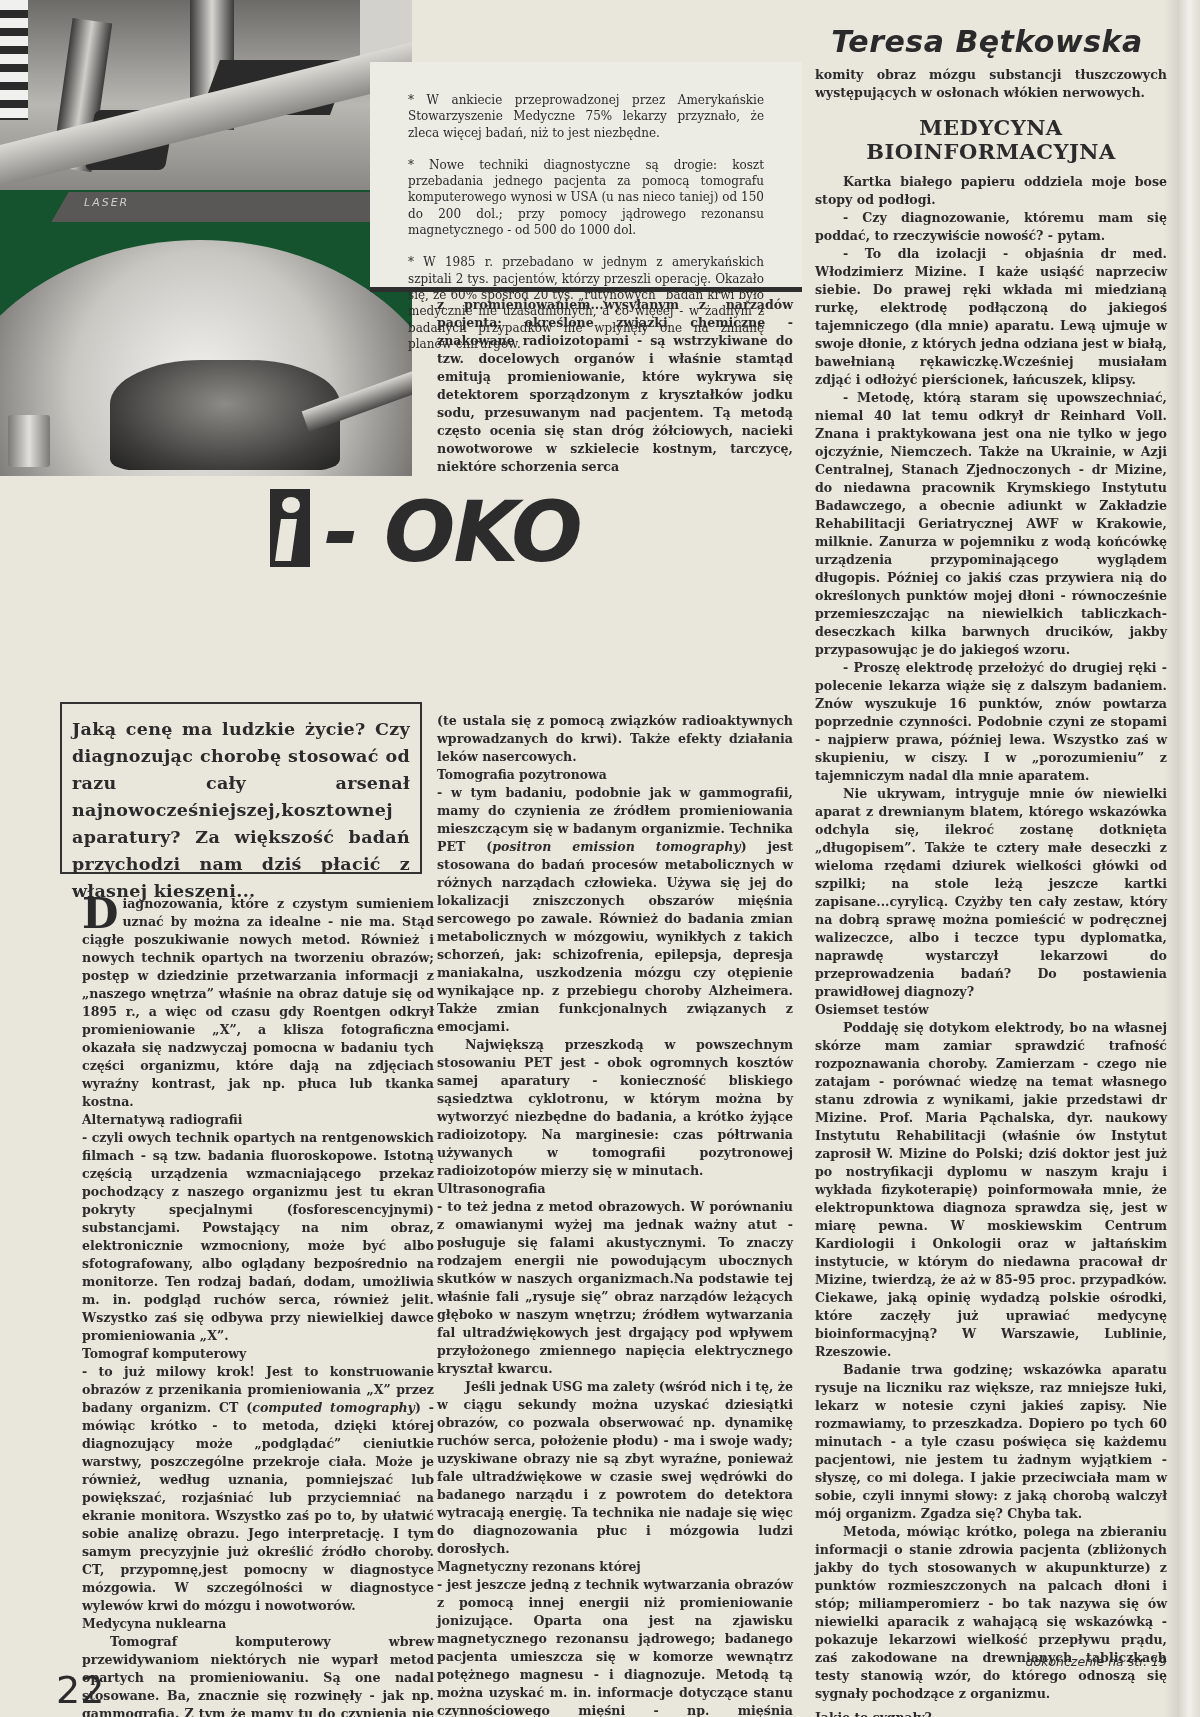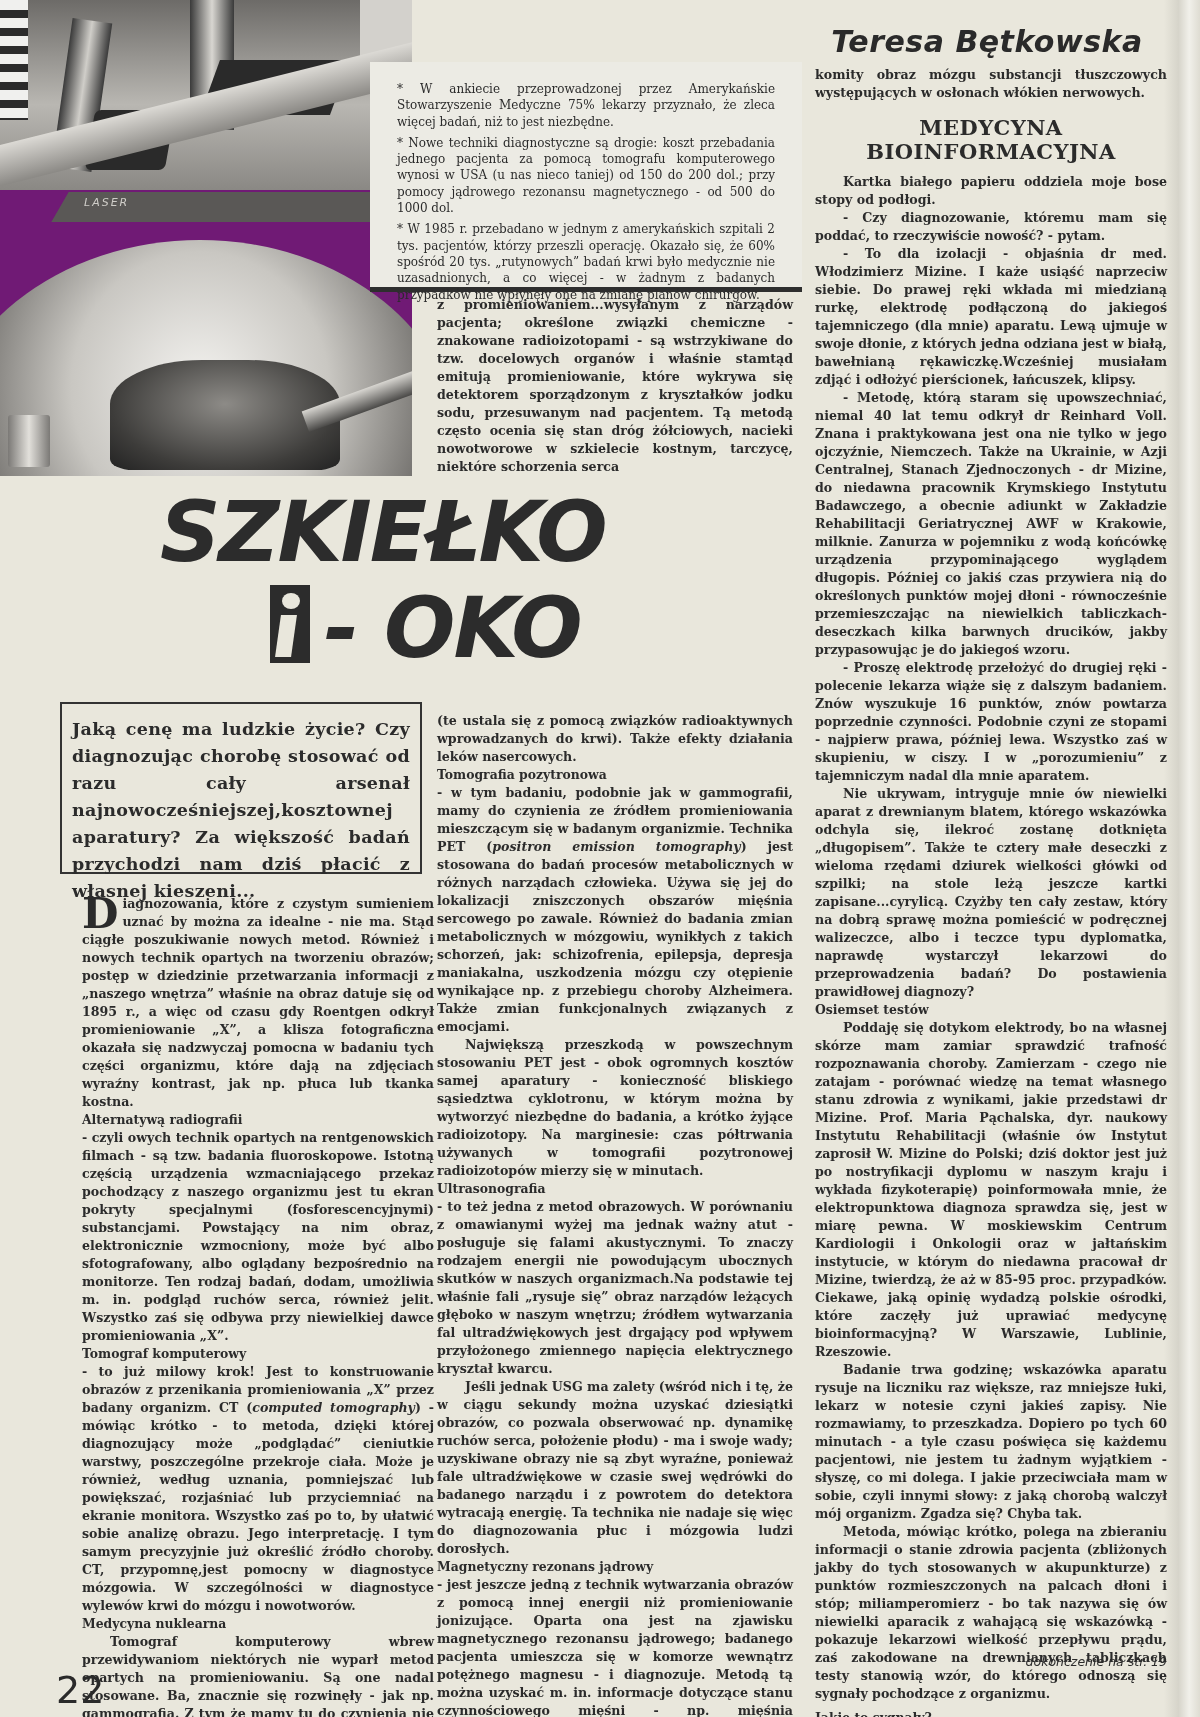--- a/index.html
+++ b/index.html
@@ -9,21 +9,21 @@
     font-family:"DejaVu Serif", serif;
     color:#2b2b2b;
   }
   .page-edge {
     position:absolute; right:0; top:0; width:36px; height:1717px;
     background:linear-gradient(to right, #e9e7dc 0%, #d6d4ca 40%, #f1f0ea 70%, #dedcd2 100%);
   }
   
   .illustration {
     position:absolute; left:0; top:0; width:412px; height:476px;
-    background:#701a75; overflow:hidden;
+    background:#14532d; overflow:hidden;
   }
   .illustration .top-band {
     position:absolute; left:0; top:0; width:412px; height:190px;
     background:linear-gradient(180deg,#6d6b68 0%,#b9b7b2 55%,#8a8884 100%);
   }
   .illustration .sidebar-bumps {
     position:absolute; left:0; top:0; width:28px; height:120px;
     background:repeating-linear-gradient(180deg,#f0f0ee 0 10px,#2b2b2b 10px 18px);
   }
   .illustration .pipe1 {
@@ -82,21 +82,21 @@
   }
 
   
   .facts-box {
     position:absolute; left:370px; top:62px; width:432px; height:230px;
     background:#ecebe4;
     border-bottom:5px solid #2e2e2e;
     padding:14px 22px 0 22px; box-sizing:border-box;
     font-size:12px; line-height:16.3px; text-align:justify;
   }
-  .facts-box p { margin:5px; }
+  .facts-box p { margin:16px; }
 
   
   .author {
     position:absolute; left:812px; top:24px; width:350px; text-align:center;
     font-family:"DejaVu Sans", sans-serif; font-style:italic; font-weight:bold;
     font-size:30px; letter-spacing:0.5px; color:#2a2a2a;
   }
 
   
   .col {
@@ -191,21 +191,20 @@
   <p>* W 1985 r. przebadano w jednym z amerykańskich szpitali 2 tys. pacjentów, którzy przeszli operację. Okazało się, że 60% spośród 20 tys. „rutynowych” badań krwi było medycznie nie uzasadnionych, a co więcej - w żadnym z badanych przypadków nie wpłynęły one na zmianę planów chirurgów.</p>
 </div>
 
 <div class="author">Teresa Bętkowska</div>
 
 <div class="col col-mid-top">
   <p>z promieniowaniem...wysyłanym z narządów pacjenta; określone związki chemiczne - znakowane radioizotopami - są wstrzykiwane do tzw. docelowych organów i właśnie stamtąd emitują promieniowanie, które wykrywa się detektorem sporządzonym z kryształków jodku sodu, przesuwanym nad pacjentem. Tą metodą często ocenia się stan dróg żółciowych, nacieki nowotworowe w szkielecie kostnym, tarczycę, niektóre schorzenia serca</p>
 </div>
 
 <div class="headline">
-  <span class="line1">SZKIEŁKO</span>
   <span class="line2"><span class="i-box"></span><span>- OKO</span></span>
 </div>
 
 <div class="lead-box">Jaką cenę ma ludzkie życie? Czy diagnozując chorobę stosować od razu cały arsenał najnowocześniejszej,kosztownej aparatury? Za większość badań przychodzi nam dziś płacić z własnej kieszeni...</div>
 
 <div class="col col-left">
   <p><span class="dropcap">D</span><span>iagnozowania, które z czystym sumieniem uznać by można za idealne - nie ma. Stąd ciągłe poszukiwanie nowych metod. Również i nowych technik opartych na tworzeniu obrazów; postęp w dziedzinie przetwarzania informacji z „naszego wnętrza” właśnie na obraz datuje się od 1895 r., a więc od czasu gdy Roentgen odkrył promieniowanie „X”, a klisza fotograficzna okazała się nadzwyczaj pomocna w badaniu tych części organizmu, które dają na zdjęciach wyraźny kontrast, jak np. płuca lub tkanka kostna.</span></p>
   <p class="sub">Alternatywą radiografii</p>
   <p>- czyli owych technik opartych na rentgenowskich filmach - są tzw. badania fluoroskopowe. Istotną częścią urządzenia wzmacniającego przekaz pochodzący z naszego organizmu jest tu ekran pokryty specjalnymi (fosforescencyjnymi) substancjami. Powstający na nim obraz, elektronicznie wzmocniony, może być albo sfotografowany, albo oglądany bezpośrednio na monitorze. Ten rodzaj badań, dodam, umożliwia m. in. podgląd ruchów serca, również jelit. Wszystko zaś się odbywa przy niewielkiej dawce promieniowania „X”.</p>
   <p class="sub">Tomograf komputerowy</p>
@@ -215,21 +214,21 @@
 </div>
 
 <div class="col col-mid">
   <p>(te ustala się z pomocą związków radioaktywnych wprowadzanych do krwi). Także efekty działania leków nasercowych.</p>
   <p class="sub">Tomografia pozytronowa</p>
   <p><span>- w tym badaniu, podobnie jak w gammografii, mamy do czynienia ze źródłem promieniowania mieszczącym się w badanym organizmie. Technika PET (</span><em>positron emission tomography</em><span>) jest stosowana do badań procesów metabolicznych w różnych narządach człowieka. Używa się jej do lokalizacji zniszczonych obszarów mięśnia sercowego po zawale. Również do badania zmian metabolicznych w mózgowiu, wynikłych z takich schorzeń, jak: schizofrenia, epilepsja, depresja maniakalna, uszkodzenia mózgu czy otępienie wynikające np. z przebiegu choroby Alzheimera. Także zmian funkcjonalnych związanych z emocjami.</span></p>
   <p class="indent">Największą przeszkodą w powszechnym stosowaniu PET jest - obok ogromnych kosztów samej aparatury - konieczność bliskiego sąsiedztwa cyklotronu, w którym można by wytworzyć niezbędne do badania, a krótko żyjące radioizotopy. Na marginesie: czas półtrwania używanych w tomografii pozytronowej radioizotopów mierzy się w minutach.</p>
   <p class="sub">Ultrasonografia</p>
   <p>- to też jedna z metod obrazowych. W porównaniu z omawianymi wyżej ma jednak ważny atut - posługuje się falami akustycznymi. To znaczy rodzajem energii nie powodującym ubocznych skutków w naszych organizmach.Na podstawie tej właśnie fali „rysuje się” obraz narządów leżących głęboko w naszym wnętrzu; źródłem wytwarzania fal ultradźwiękowych jest drgający pod wpływem przyłożonego zmiennego napięcia elektrycznego kryształ kwarcu.</p>
   <p class="indent">Jeśli jednak USG ma zalety (wśród nich i tę, że w ciągu sekundy można uzyskać dziesiątki obrazów, co pozwala obserwować np. dynamikę ruchów serca, położenie płodu) - ma i swoje wady; uzyskiwane obrazy nie są zbyt wyraźne, ponieważ fale ultradźwiękowe w czasie swej wędrówki do badanego narządu i z powrotem do detektora wytracają energię. Ta technika nie nadaje się więc do diagnozowania płuc i mózgowia ludzi dorosłych.</p>
-  <p class="sub">Magnetyczny rezonans jądrowy</p>
+  <p class="sub">Magnetyczny rezonans której</p>
   <p><span>- jest jeszcze jedną z technik wytwarzania obrazów z pomocą innej energii niż promieniowanie jonizujące. Oparta ona jest na zjawisku magnetycznego rezonansu jądrowego; badanego pacjenta umieszcza się w komorze wewnątrz potężnego magnesu - i diagnozuje. Metodą tą można uzyskać m. in. informacje dotyczące stanu czynnościowego mięśni - np. mięśnia sercowego.NMR (</span><em>nuclear magnetic resonance</em><span>), zwany też MRI, daje m.in. zna-</span></p>
 </div>
 
 <div class="col col-right">
   <p>komity obraz mózgu substancji tłuszczowych występujących w osłonach włókien nerwowych.</p>
   <div class="section-title">
     <div>MEDYCYNA</div>
     <div>BIOINFORMACYJNA</div>
   </div>
   <p class="indent">Kartka białego papieru oddziela moje bose stopy od podłogi.</p>

